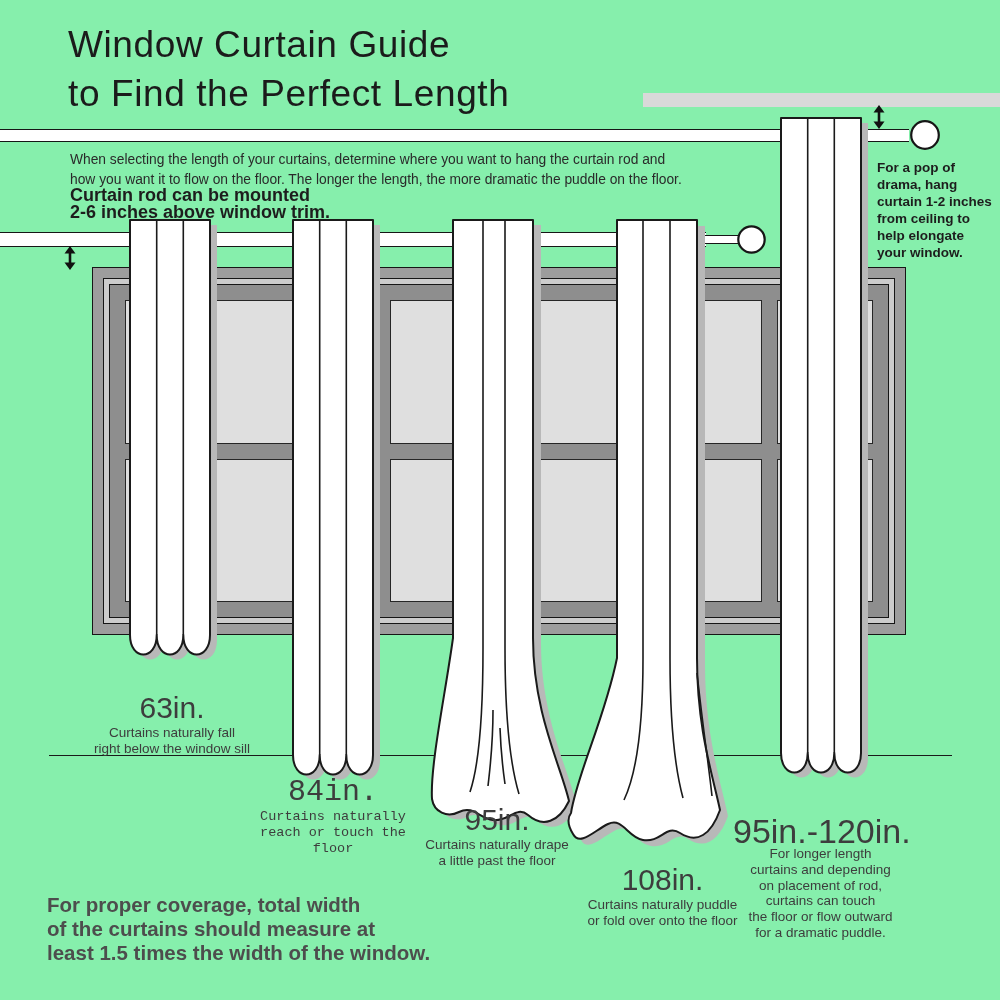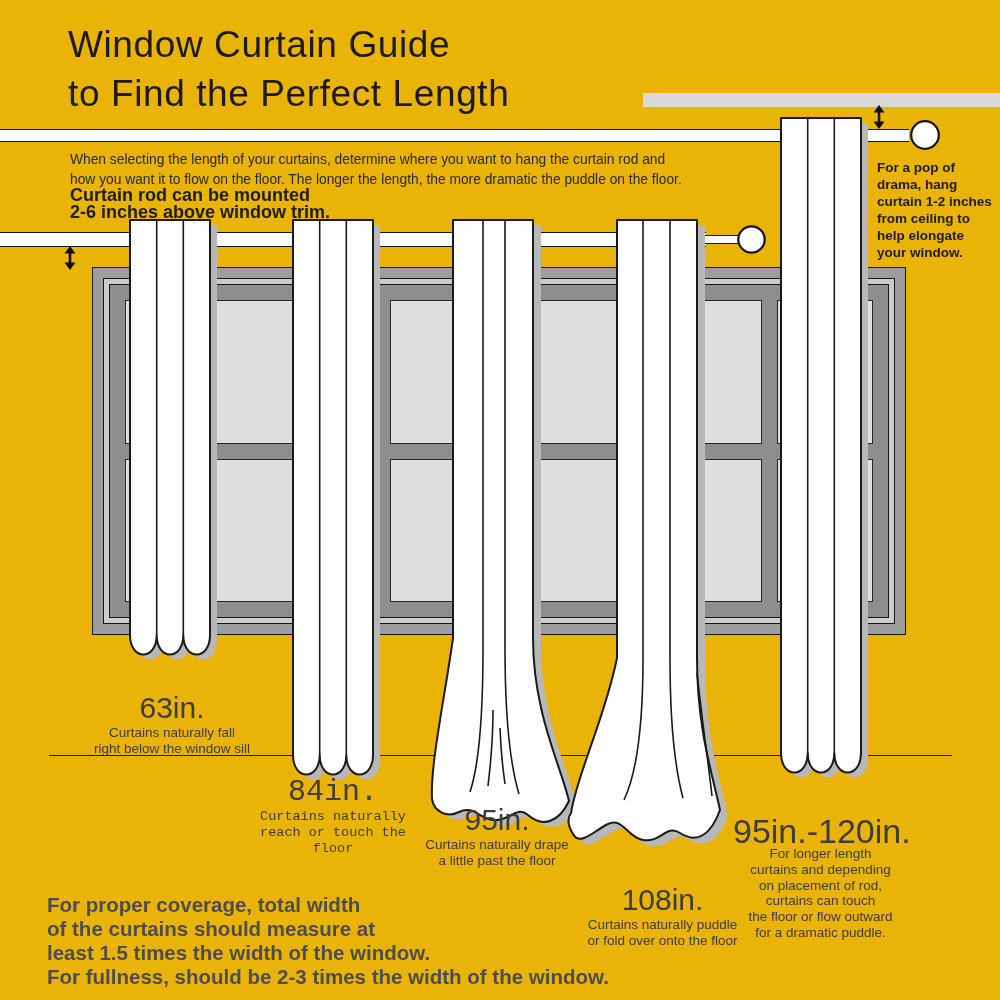--- a/index.html
+++ b/index.html
@@ -1,16 +1,16 @@
 <!DOCTYPE html>
 <html><head>
 <meta charset="utf-8">
 <style>
   html,body{margin:0;padding:0;background:#fff;}
-  .stage{position:relative;width:1000px;height:1000px;background:#eab308;
+  .stage{position:relative;width:1000px;height:1000px;background:#86efac;
          font-family:"Liberation Sans",sans-serif;overflow:hidden;}
   .abs{position:absolute;}
 
   
   .title{left:68px;top:20px;font-size:37px;line-height:49px;letter-spacing:.6px;
          color:#1b1b1b;font-weight:400;}
   .intro{left:70px;top:150px;font-size:13.8px;line-height:19.5px;color:#2a2a2a;}
   .rod-note{left:70px;top:187px;font-size:18px;line-height:17px;color:#1d1d1d;font-weight:bold;}
   .ceiling-note{left:877px;top:159px;font-size:13.5px;line-height:17px;color:#1d1d1d;font-weight:bold;}
   .cur-label{text-align:center;color:#3d3d3d;margin-top:19px;}
@@ -155,36 +155,35 @@
     <div class="cur-desc">Curtains naturally</div>
     <div class="cur-desc">reach or touch the floor</div>
   </div>
 
   <div class="abs cur-label" style="left:407px;top:784px;width:180px;">
     <div class="cur-num">95in.</div>
     <div class="cur-desc">Curtains naturally drape</div>
     <div class="cur-desc">a little past the floor</div>
   </div>
 
-  <div class="abs cur-label" style="left:565px;top:864px;width:195px;">
+  <div class="abs cur-label" style="left:565px;top:844px;width:195px;">
     <div class="cur-num">108in.</div>
     <div class="cur-desc">Curtains naturally puddle</div>
     <div class="cur-desc">or fold over onto the floor</div>
   </div>
 
   <div class="abs cur-label" style="left:733px;top:797px;width:175px;">
     <div class="cur-num-sm">95in.-120in.</div>
     <div class="cur-desc">For longer length</div>
     <div class="cur-desc">curtains and depending</div>
     <div class="cur-desc">on placement of rod,</div>
     <div class="cur-desc">curtains can touch</div>
     <div class="cur-desc">the floor or flow outward</div>
     <div class="cur-desc">for a dramatic puddle.</div>
   </div>
 
   <div class="abs coverage">
     <div>For proper coverage, total width</div>
     <div>of the curtains should measure at</div>
     <div>least 1.5 times the width of the window.</div>
-    <div>For fullness, should be 2-3 times the width of the window.</div>
   </div>
 
 </div>
 
 </body></html>

